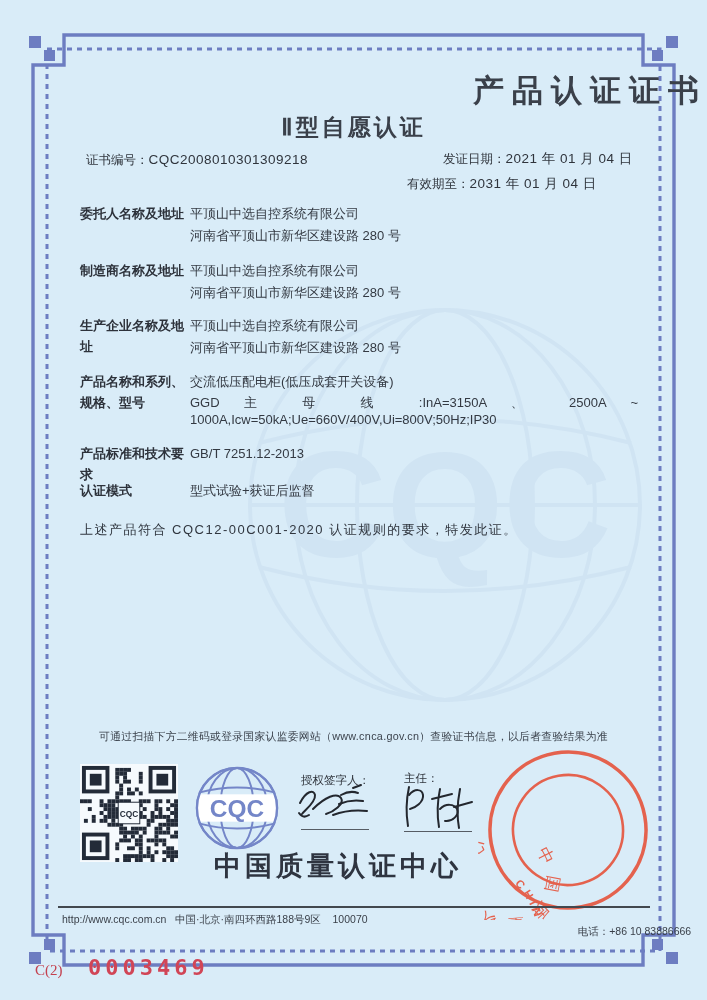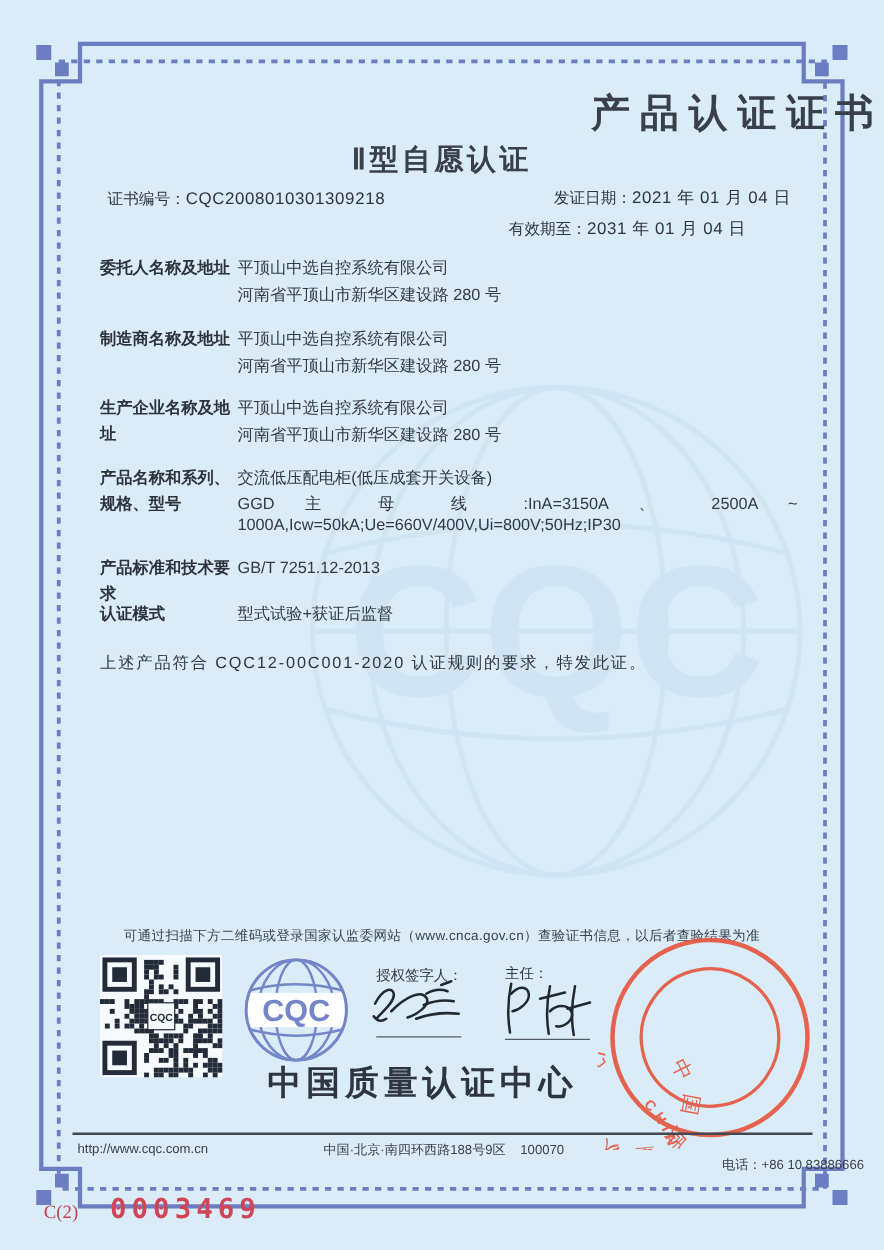--- a/index.html
+++ b/index.html
@@ -23,33 +23,33 @@
   .valid-row{left:407px;top:174px;}
   
   .field{left:0;top:0;}
   .field .flabel{position:absolute;left:80px;width:112px;font-size:13px;font-weight:bold;
                  color:#2d323b;line-height:21px;}
   .field .fvalue{position:absolute;left:190px;width:448px;font-size:13px;line-height:22px;
                  color:#333942;white-space:pre-wrap;}
   .just{text-align:justify;text-align-last:justify;}
   .statement{left:80px;width:565px;font-family:Liberation Sans, sans-serif;font-size:13px;
              letter-spacing:1.5px;color:#30363f;}
-  .note{left:0;right:0;top:730px;text-align:center;font-size:10.8px;color:#3c434d;letter-spacing:.3px;margin-top:12px;}
+  .note{left:0;right:0;top:730px;text-align:center;font-size:10.8px;color:#3c434d;letter-spacing:.3px;}
   
   .qr-box{left:80px;top:764px;}
   .logo-box{left:193px;top:764px;}
   .sig-label{font-family:Liberation Serif, serif;font-size:11.5px;color:#31363e;}
   .sig-underline{height:1px;background:#565c64;}
   .org-name{left:214px;top:848px;font-size:27px;font-weight:600;letter-spacing:4px;color:#2e3440;}
   .seal-box{left:478px;top:740px;opacity:.92;}
   
   .footer-rule{left:58px;top:906px;width:592px;height:1.5px;background:#42484f;}
   .footer-text{top:913px;font-size:10.5px;color:#393f48;white-space:pre;}
   .f-url{left:62px;}
-  .f-address{left:175px;width:360px;text-align:center;}
+  .f-address{left:175px;width:360px;text-align:left;}
   .f-phone{left:566px;}
   
   .serial-prefix{left:35px;top:962px;font-family:"Liberation Serif",serif;font-size:15px;color:#c4414f;}
   .serial-number{left:88px;top:955px;font-family:"DejaVu Sans Mono",monospace;font-size:22px;
                  font-weight:bold;letter-spacing:4px;color:#d14556;}
   .watermark{left:235px;top:295px;opacity:.06;pointer-events:none;}
 </style>
 </head>
 <body>
 

